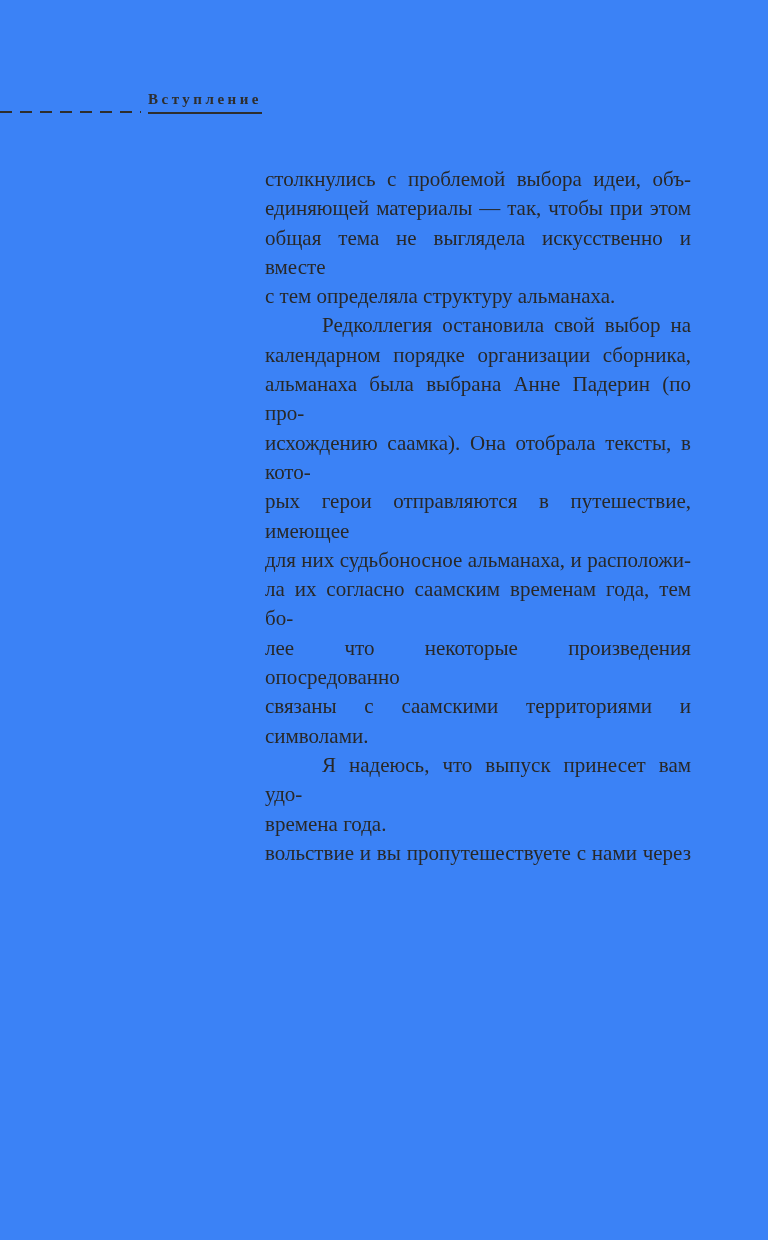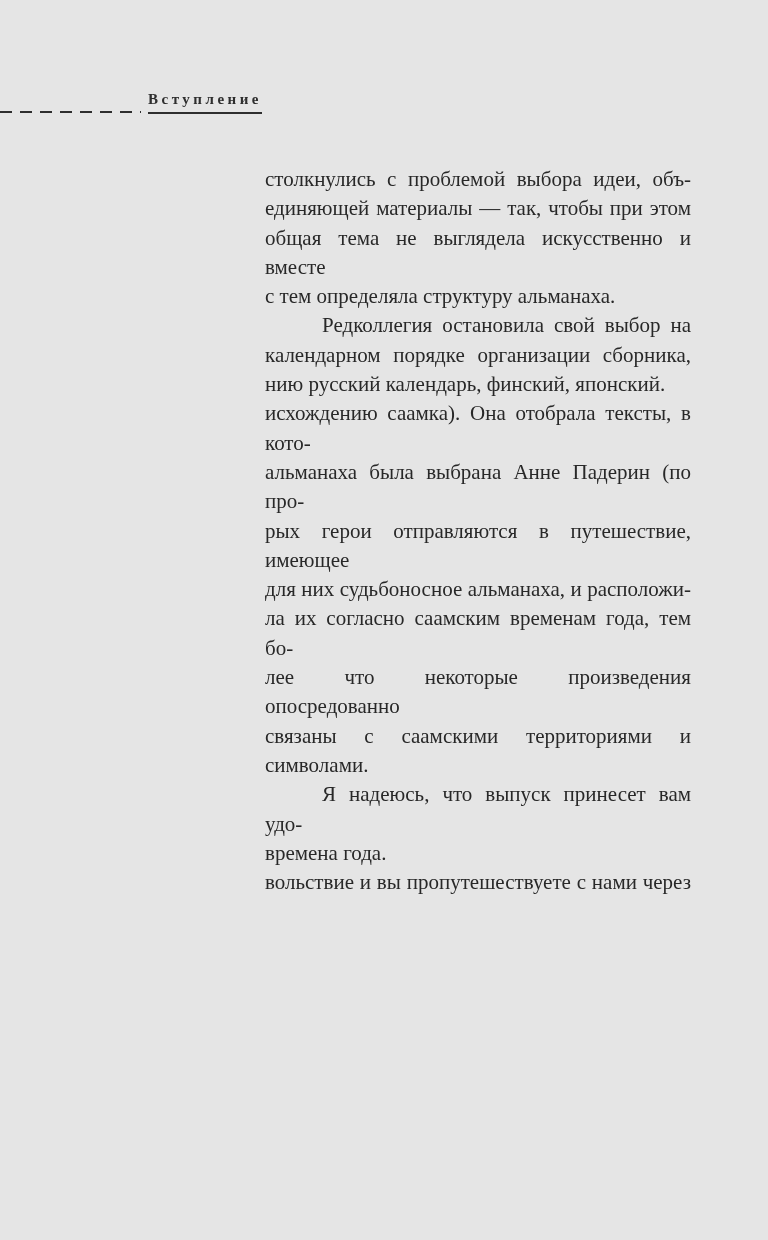--- a/index.html
+++ b/index.html
@@ -4,21 +4,21 @@
 <style>
   html, body {
     margin: 0;
     padding: 0;
     background: #ffffff;
   }
   .page {
     position: relative;
     width: 768px;
     height: 1240px;
-    background: #e5e5e5;
+    background: #3b82f6;
     overflow: hidden;
     font-family: "Liberation Serif", "DejaVu Serif", serif;
   }
 
   
   .chapter-header {
     position: absolute;
     left: 0;
     top: 0;
     width: 768px;
@@ -82,23 +82,22 @@
     <span class="chapter-title">Вступление</span>
   </header>
 
   <main class="text-block" id="text-block">
       <div class="line">столкнулись с проблемой выбора идеи, объ-</div>
       <div class="line">единяющей материалы — так, чтобы при этом</div>
       <div class="line">общая тема не выглядела искусственно и вместе</div>
       <div class="line last">с тем определяла структуру альманаха.</div>
       <div class="line indent">Редколлегия остановила свой выбор на</div>
       <div class="line">календарном порядке организации сборника,</div>
-      <div class="line last">нию русский календарь, финский, японский.</div>
+      <div class="line">альманаха была выбрана Анне Падерин (по про-</div>
       <div class="line">исхождению саамка). Она отобрала тексты, в кото-</div>
-      <div class="line">альманаха была выбрана Анне Падерин (по про-</div>
       <div class="line">рых герои отправляются в путешествие, имеющее</div>
       <div class="line">для них судьбоносное альманаха, и расположи-</div>
       <div class="line">ла их согласно саамским временам года, тем бо-</div>
       <div class="line">лее что некоторые произведения опосредованно</div>
       <div class="line last">связаны с саамскими территориями и символами.</div>
       <div class="line indent">Я надеюсь, что выпуск принесет вам удо-</div>
       <div class="line last">времена года.</div>
       <div class="line">вольствие и вы пропутешествуете с нами через</div>
     </main>
 

